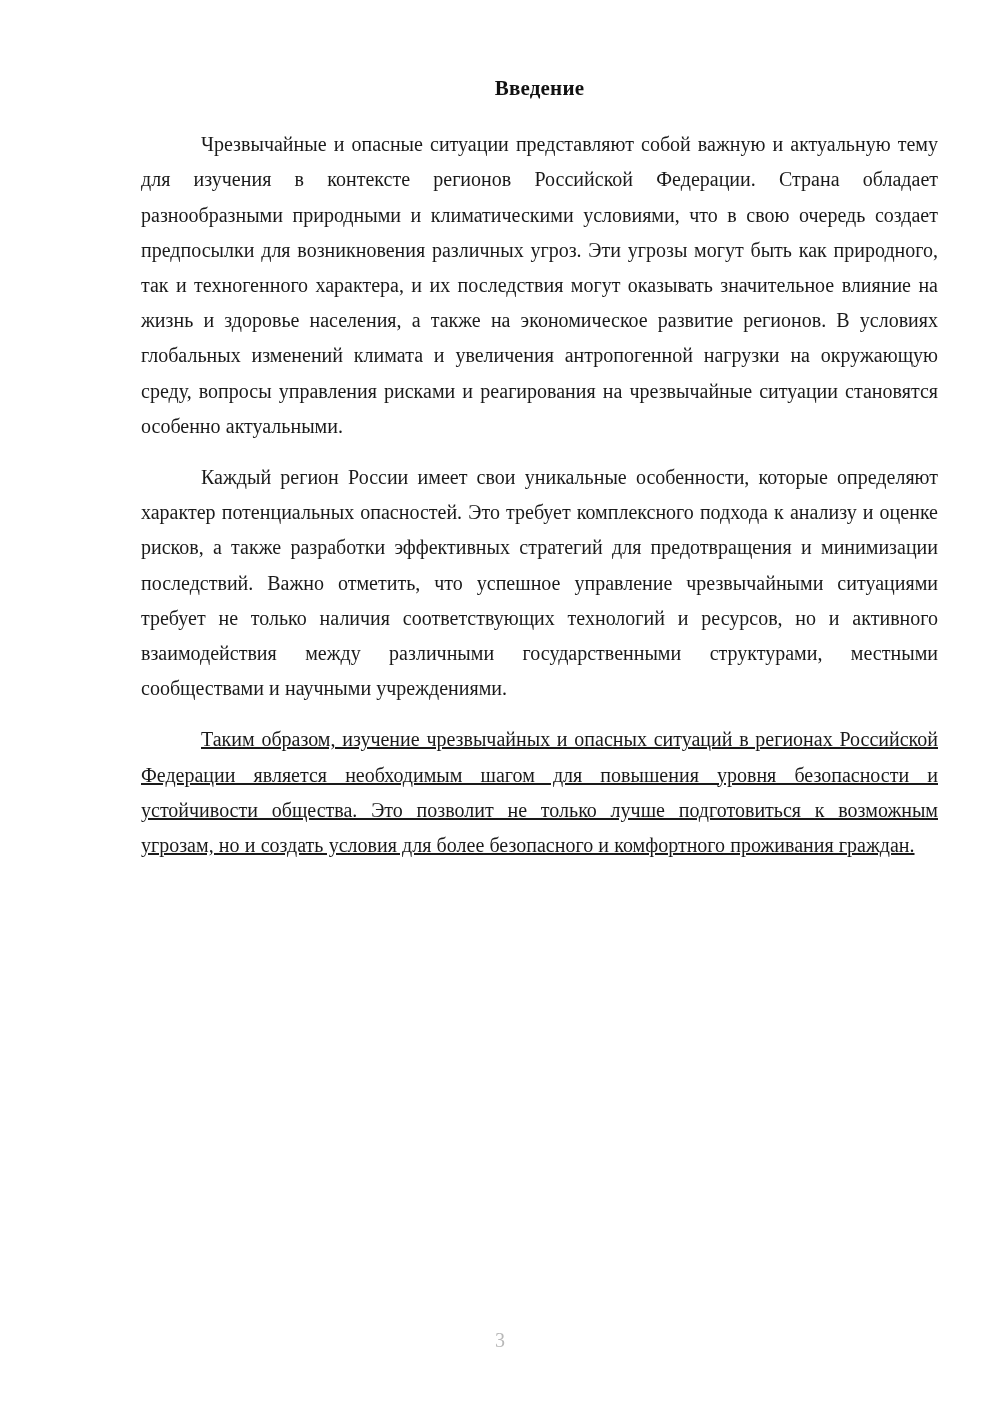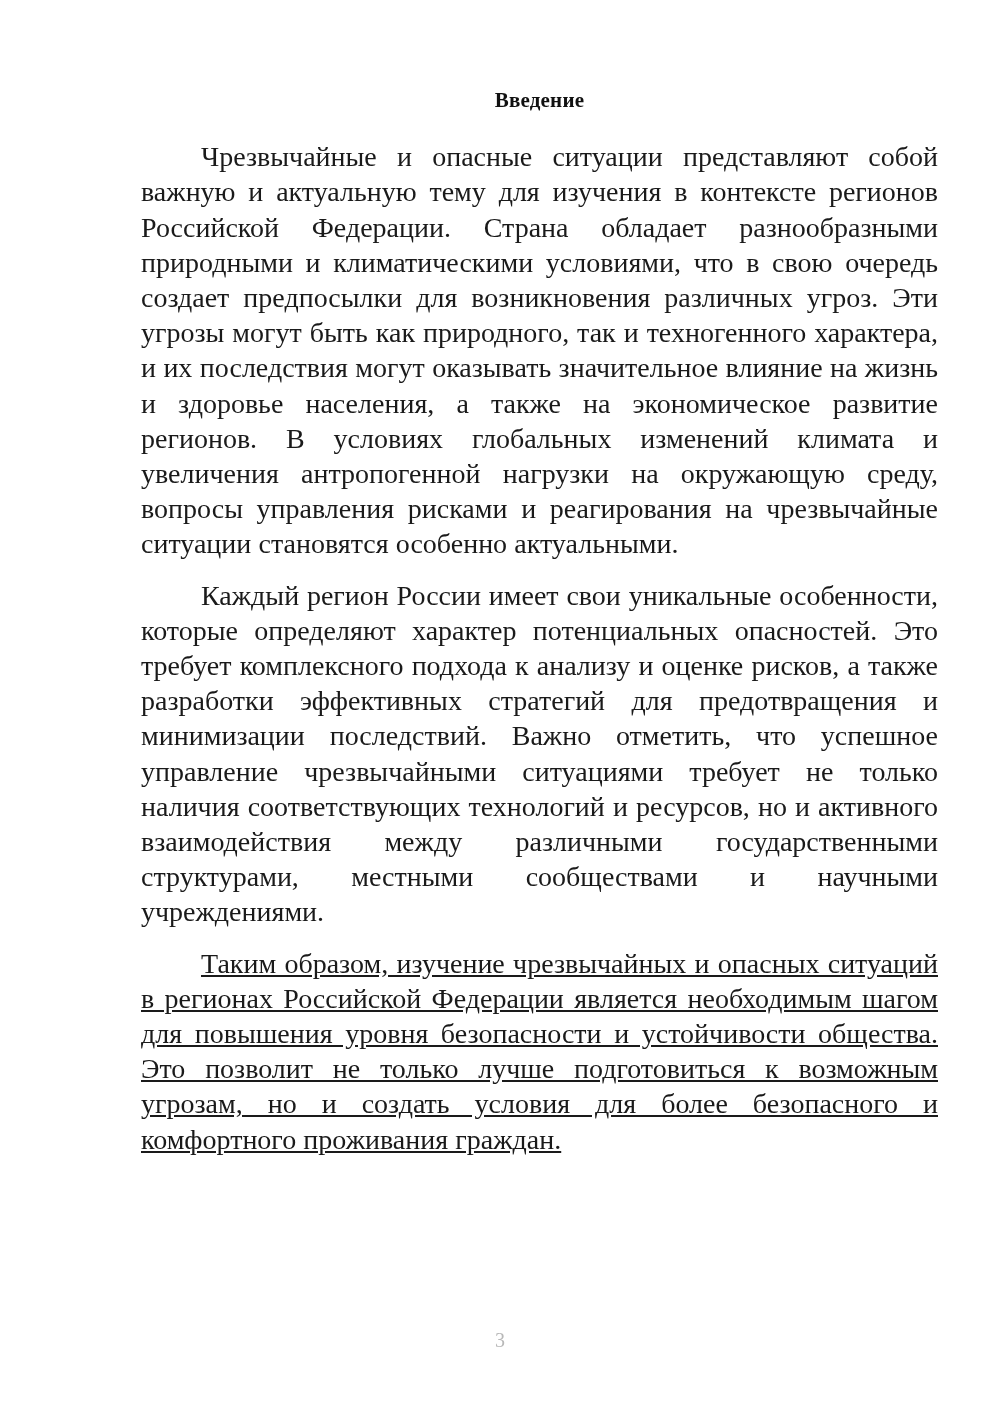--- a/index.html
+++ b/index.html
@@ -17,36 +17,36 @@
     margin: 0 auto;
     overflow: hidden;
     font-family: "Liberation Serif", "DejaVu Serif", serif;
     color: #1a1a1a;
     box-sizing: border-box;
   }
 
   .content {
     position: absolute;
     left: 141px;
-    top: 88px;
+    top: 76px;
     width: 797px;
   }
 
   .doc-title {
     font-size: 21px;
     font-weight: bold;
     text-align: center;
     letter-spacing: 0.2px;
     margin: 0 0 26px 0;
     line-height: 1.2;
     color: #111111;
   }
 
   .paragraph {
-    font-size: 28px;
+    font-size: 20px;
     line-height: 35.2px;
     text-align: justify;
     text-justify: inter-word;
     text-indent: 60px;
     margin: 0 0 16px 0;
     hyphens: none;
     word-spacing: 0.2px;
   }
 
   .paragraph:last-of-type {

